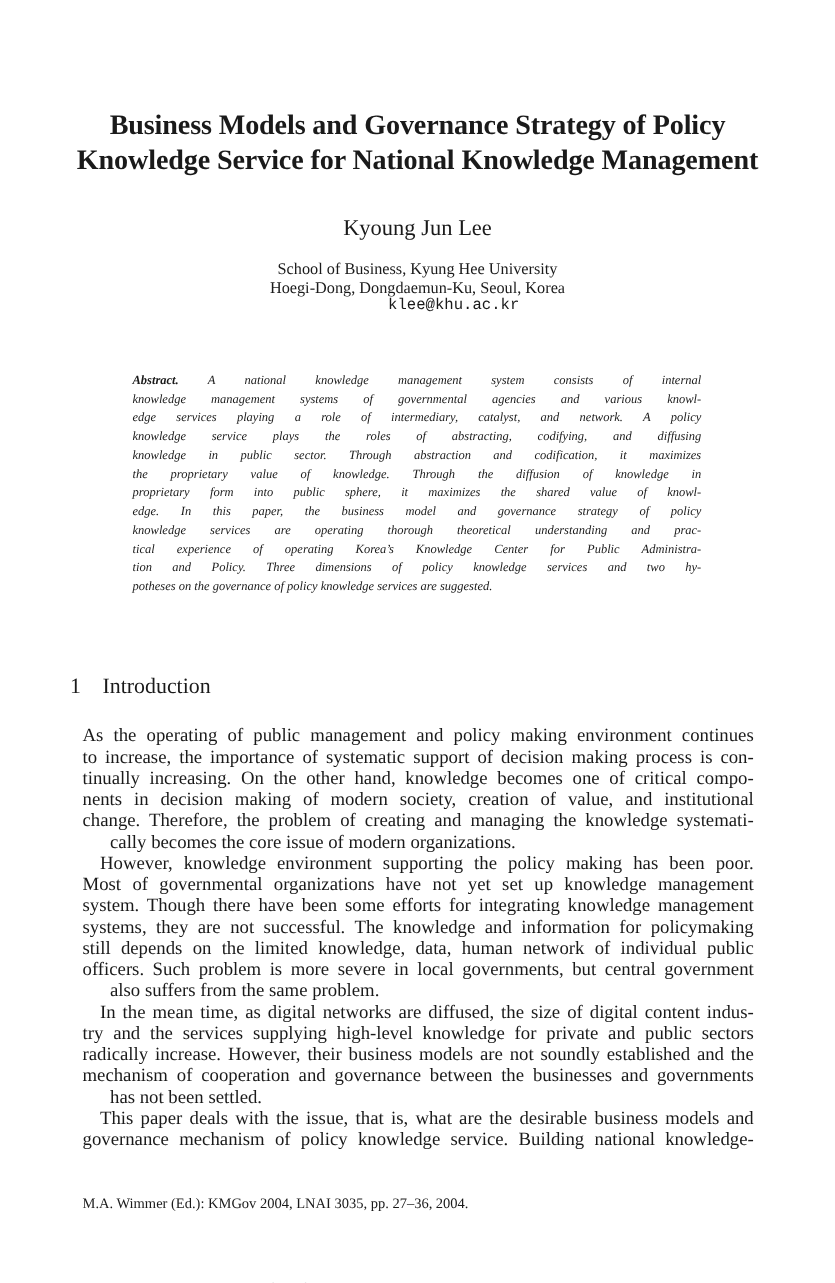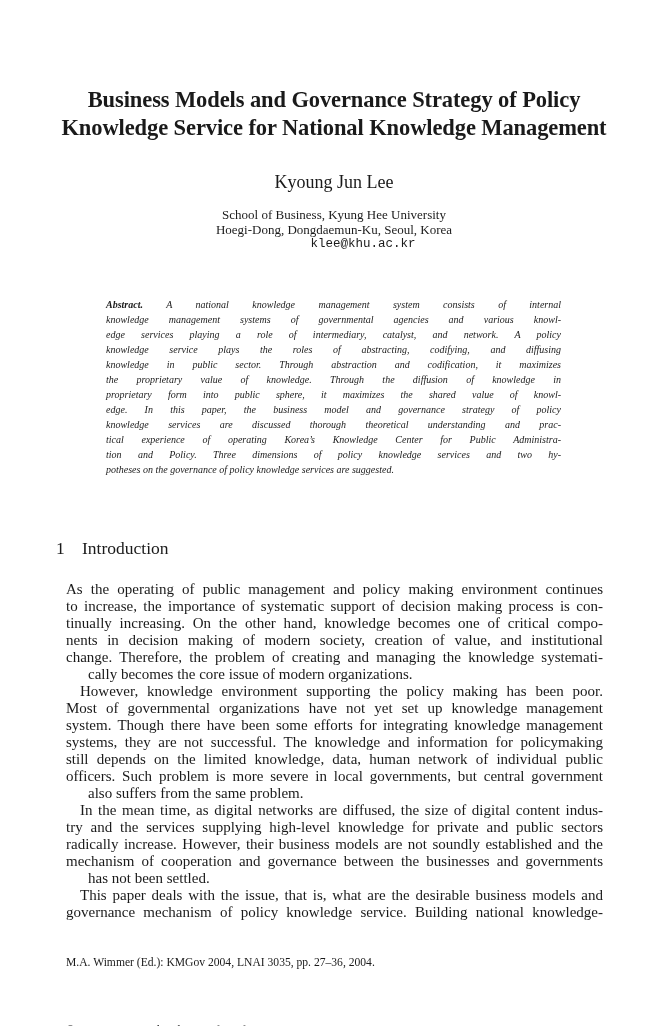--- a/index.html
+++ b/index.html
@@ -37,21 +37,21 @@
 
   <div>
     <div class="abs abs-line" style="top:297px"><b>Abstract.</b><span> A national knowledge management system consists of internal</span></div>
     <div class="abs abs-line" style="top:312px">knowledge management systems of governmental agencies and various knowl-</div>
     <div class="abs abs-line" style="top:327px">edge services playing a role of intermediary, catalyst, and network. A policy</div>
     <div class="abs abs-line" style="top:342px">knowledge service plays the roles of abstracting, codifying, and diffusing</div>
     <div class="abs abs-line" style="top:357px">knowledge in public sector. Through abstraction and codification, it maximizes</div>
     <div class="abs abs-line" style="top:372px">the proprietary value of knowledge. Through the diffusion of knowledge in</div>
     <div class="abs abs-line" style="top:387px">proprietary form into public sphere, it maximizes the shared value of knowl-</div>
     <div class="abs abs-line" style="top:402px">edge. In this paper, the business model and governance strategy of policy</div>
-    <div class="abs abs-line" style="top:417px">knowledge services are discussed thorough theoretical understanding and prac-</div>
+    <div class="abs abs-line" style="top:417px">knowledge services are operating thorough theoretical understanding and prac-</div>
     <div class="abs abs-line" style="top:432px">tical experience of operating Korea’s Knowledge Center for Public Administra-</div>
     <div class="abs abs-line" style="top:447px">tion and Policy. Three dimensions of policy knowledge services and two hy-</div>
     <div class="abs abs-line last" style="top:462px">potheses on the governance of policy knowledge services are suggested.</div>
   </div>
 
   <div class="abs section" style="top:538px"><span class="num">1</span><span>Introduction</span></div>
 
   <div>
     <div class="abs body-line" style="top:580px">As the operating of public management and policy making environment continues</div>
     <div class="abs body-line" style="top:597px">to increase, the importance of systematic support of decision making process is con-</div>

